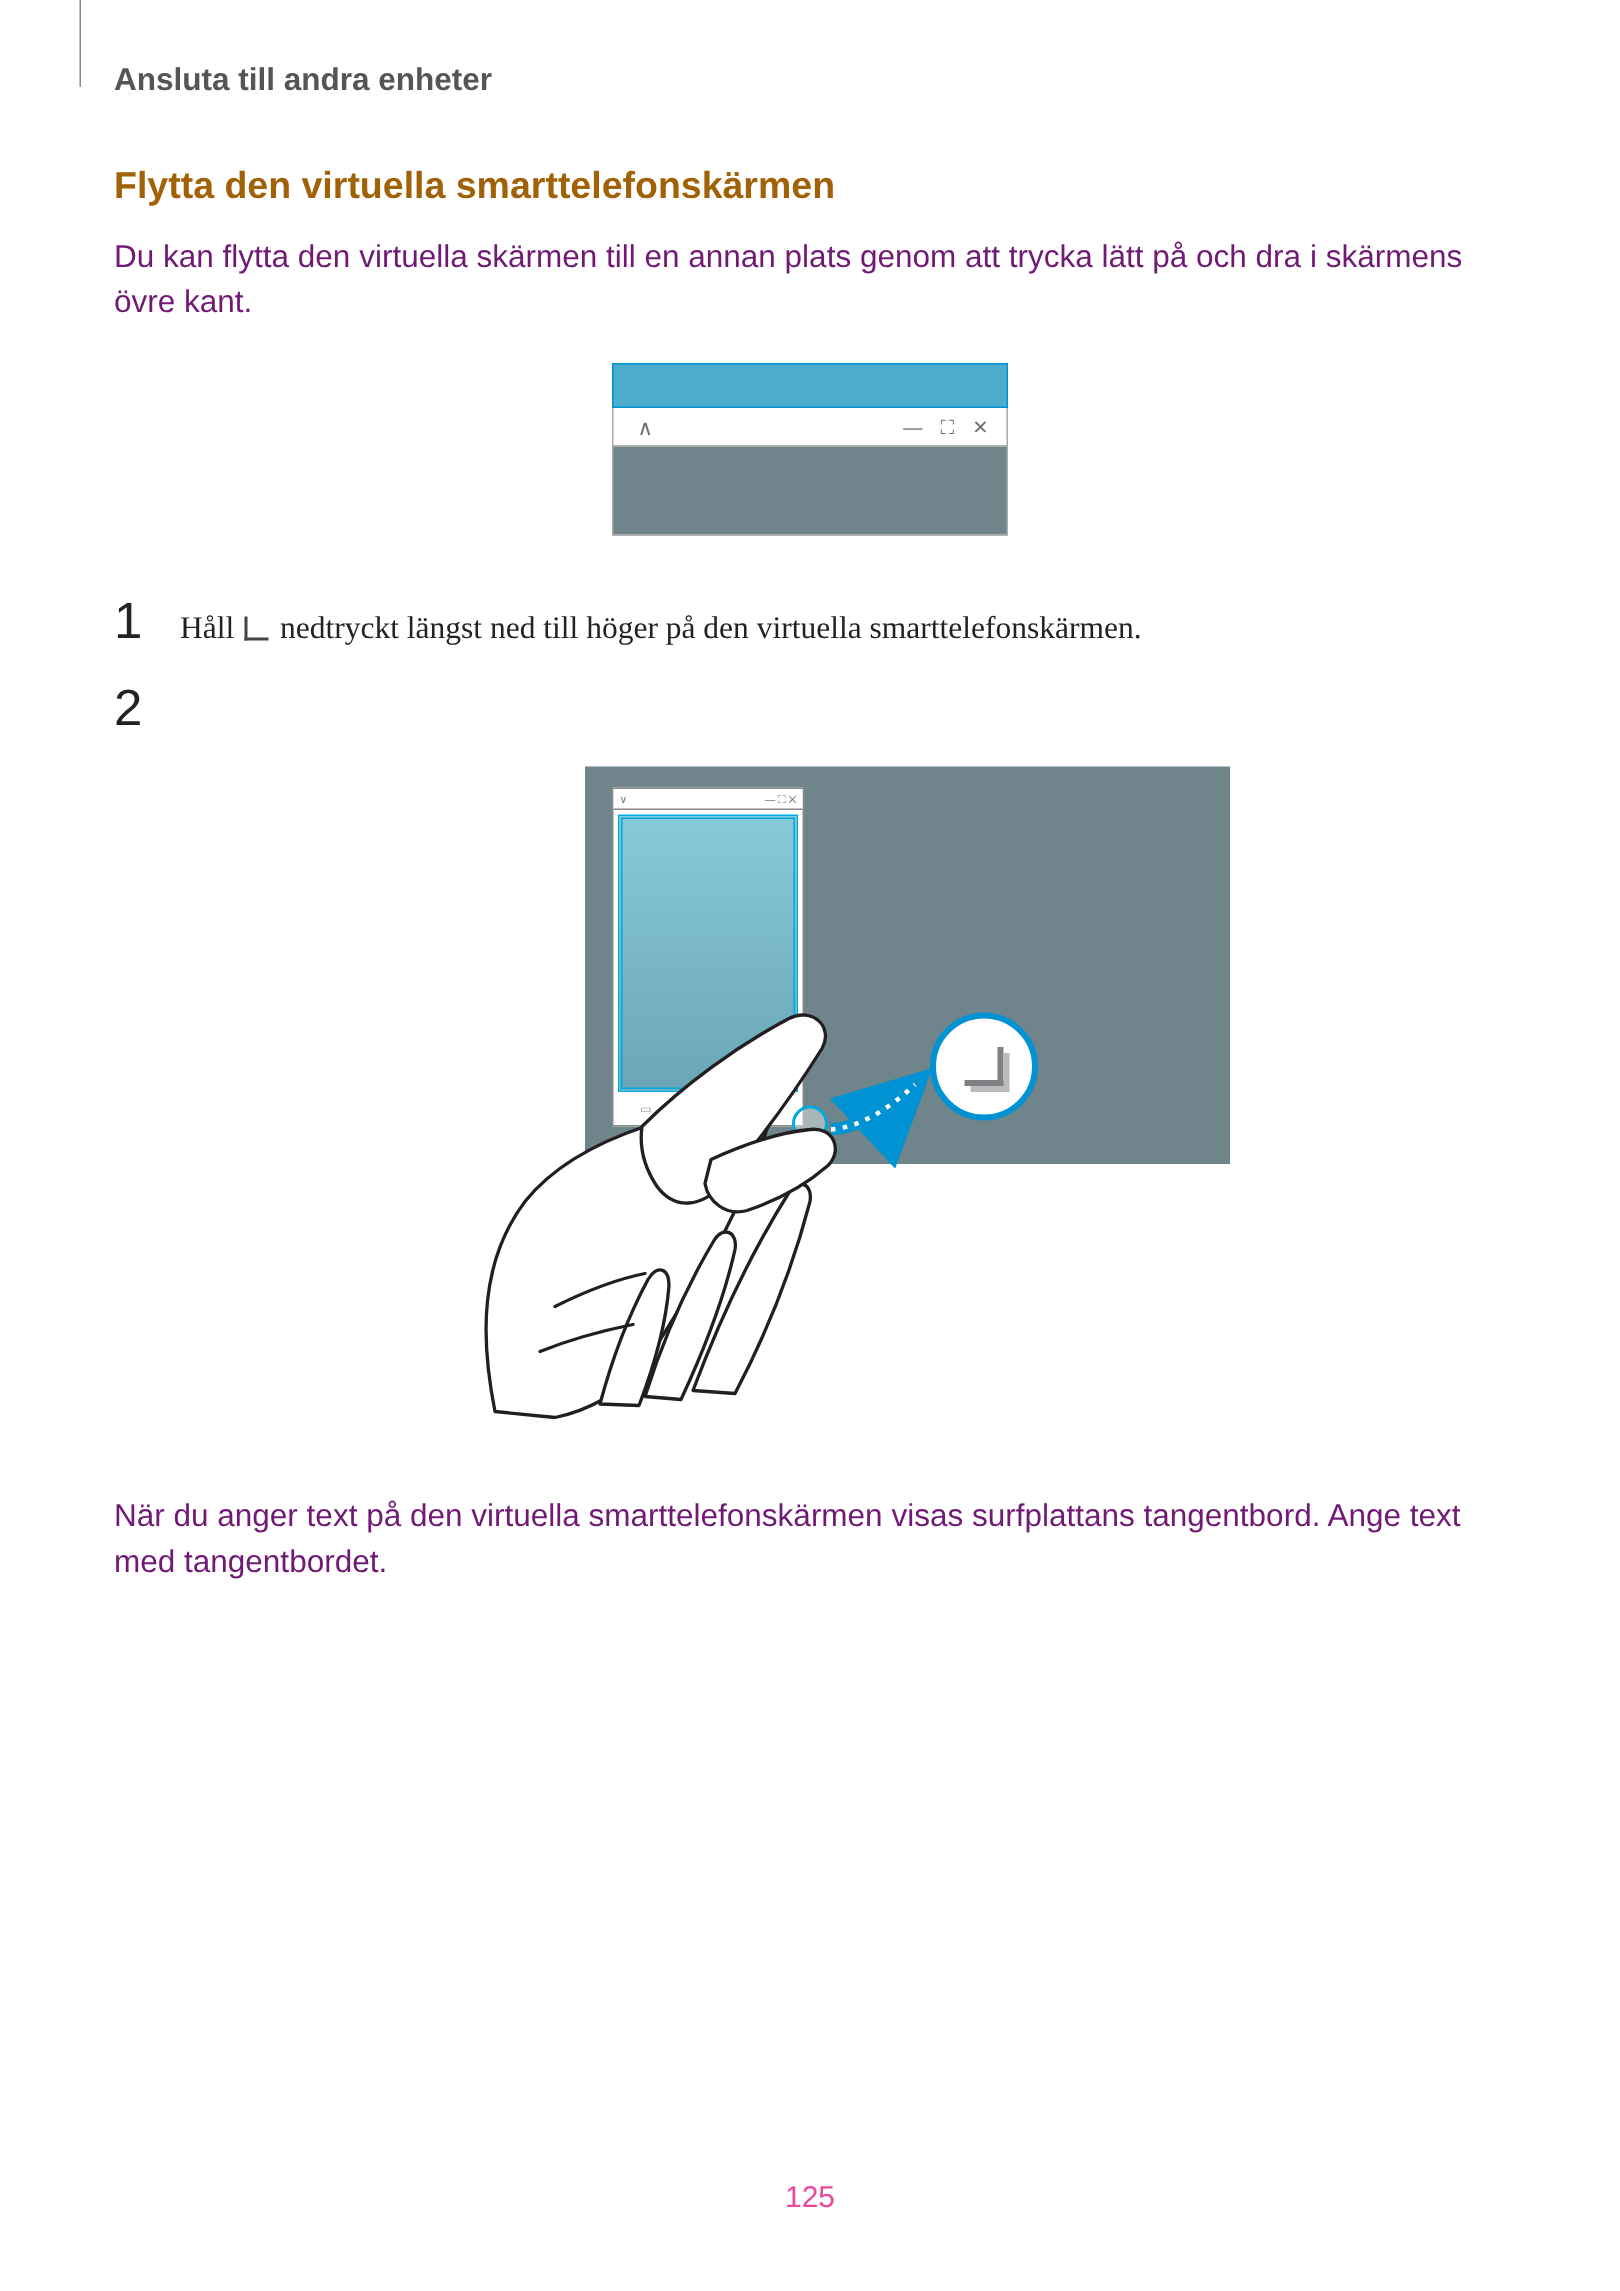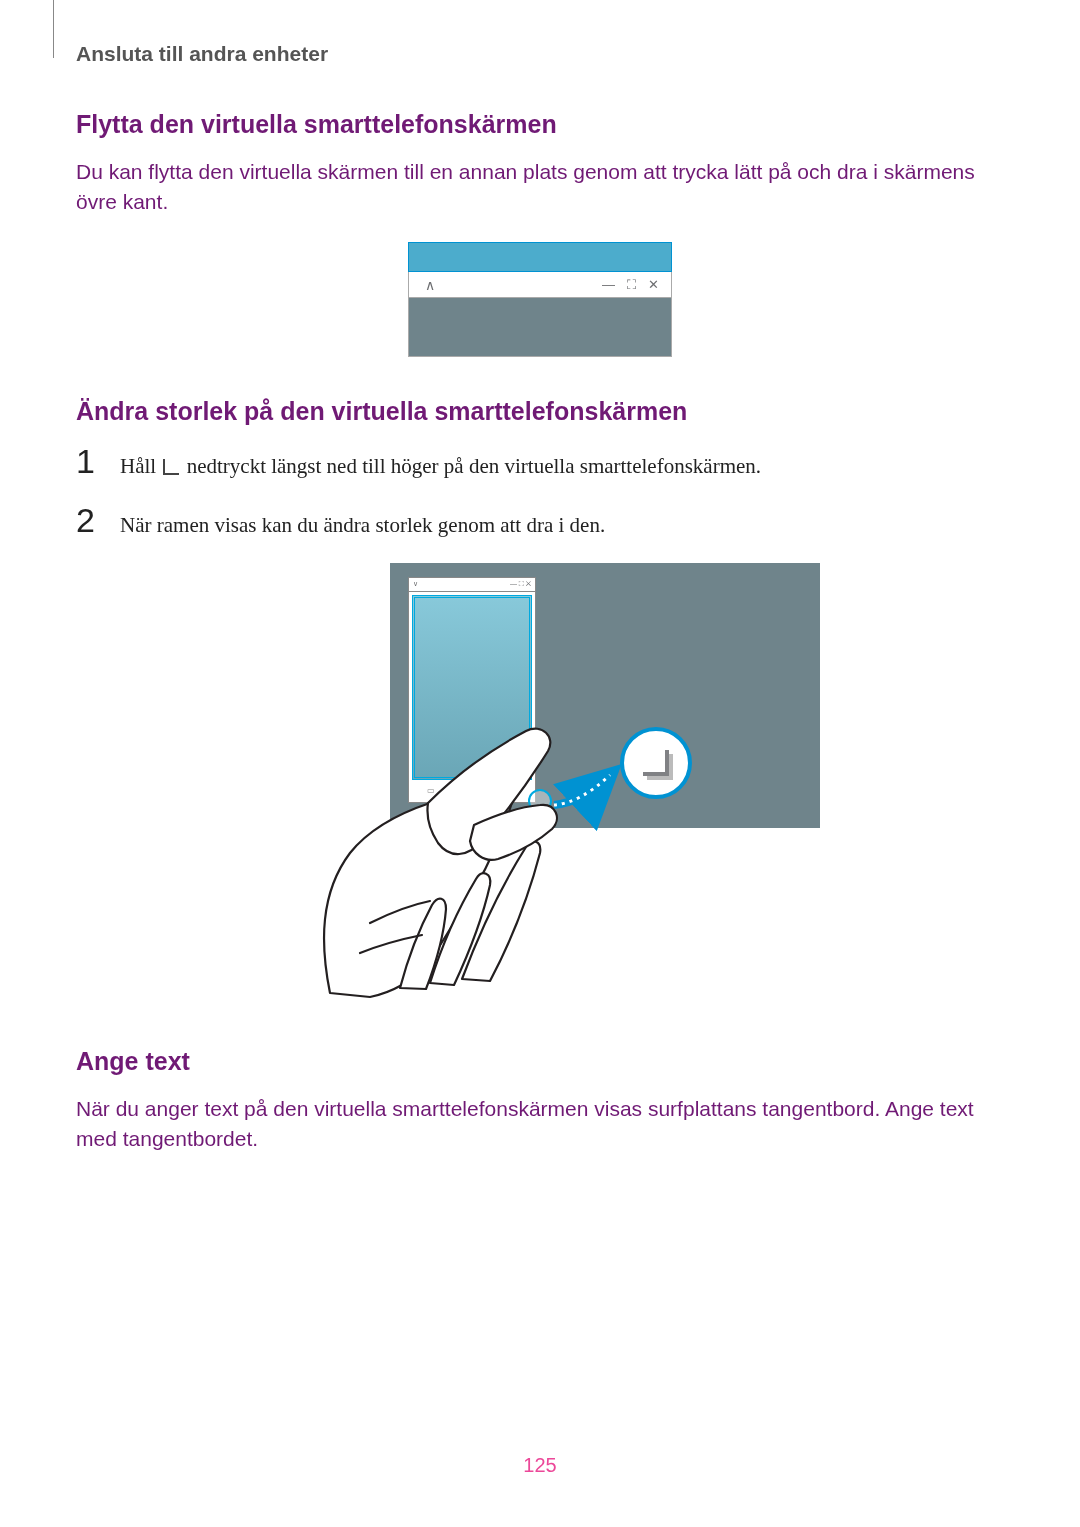--- a/index.html
+++ b/index.html
@@ -29,21 +29,21 @@
   }
   .content {
     position: absolute;
     left: 76px;
     top: 110px;
     width: 928px;
   }
   .section-title {
     font-size: 25px;
     font-weight: 700;
-    color: #701a75;
+    color: #a16207;
     margin-bottom: 18px;
   }
   .body-text {
     font-size: 21px;
     color: #701a75;
     line-height: 1.45;
     margin-bottom: 24px;
   }
   .figure-center {
     text-align: center;
@@ -248,34 +248,32 @@
         <span class="controls">
           <span>—</span>
           <span>⛶</span>
           <span>✕</span>
         </span>
       </div>
       <div class="fig1-bot"></div>
     </div>
   </div>
 
-  <div class="section-title">Ändra storlek på den virtuella smarttelefonskärmen</div>
 
   <div class="step">
     <div class="step-num">1</div>
     <div class="step-text">
       <span>Håll </span>
       <span class="inline-icon"></span>
       <span> nedtryckt längst ned till höger på den virtuella smarttelefonskärmen.</span>
     </div>
   </div>
 
   <div class="step">
     <div class="step-num">2</div>
-    <div class="step-text">När ramen visas kan du ändra storlek genom att dra i den.</div>
   </div>
 
   <div class="fig2-wrap">
     <div class="fig2">
       <div class="fig2-bg"></div>
       <div class="fig2-phone">
         <div class="fig2-phone-top">
           <span>∨</span>
           <span>— ⛶ ✕</span>
         </div>
@@ -318,18 +316,17 @@
             <path d="M 214,142 C 236,132 258,124 280,122 C 296,120 302,136 292,146 C 276,160 256,170 238,176 C 224,180 212,170 210,158 Z"></path>
 
             <path d="M 110,240 C 130,230 150,222 170,218" fill="none"></path>
             <path d="M 100,270 C 120,262 142,256 162,252" fill="none"></path>
           </g>
         </svg>
       </div>
     </div>
   </div>
 
-  <div class="section-title">Ange text</div>
   <div class="body-text">När du anger text på den virtuella smarttelefonskärmen visas surfplattans tangentbord. Ange text med tangentbordet.</div>
 
 </div>
 
 <div class="page-number">125</div>
 
 </body></html>

